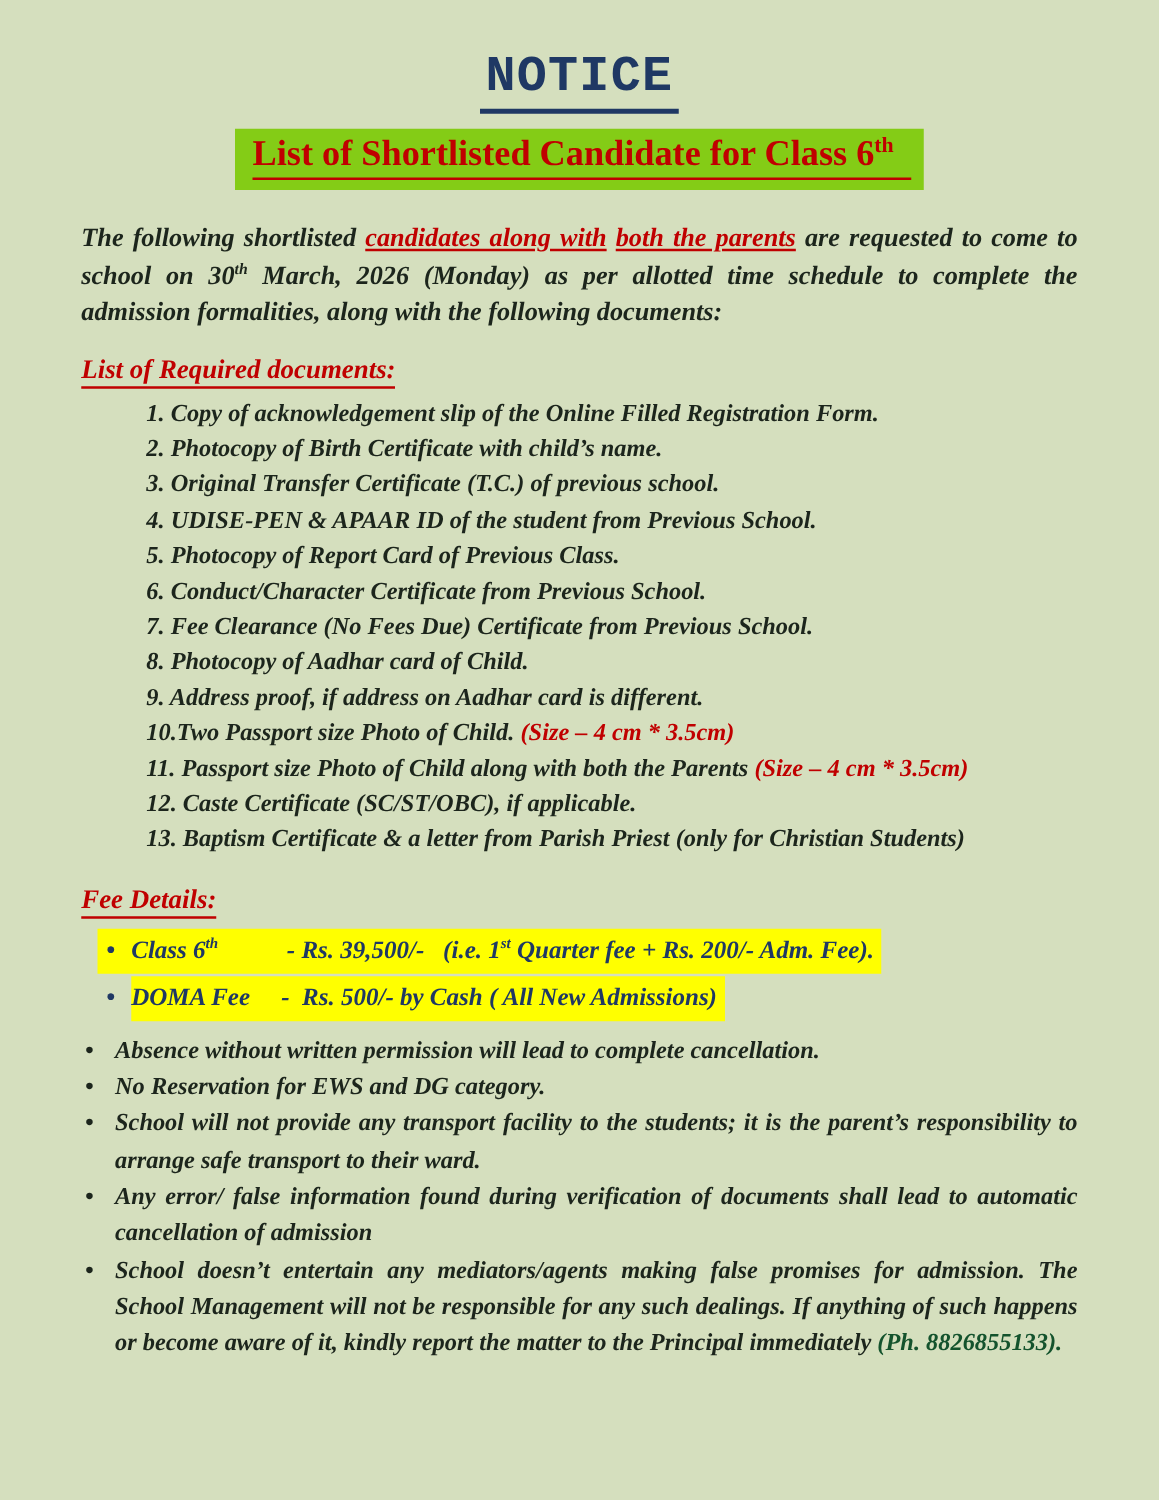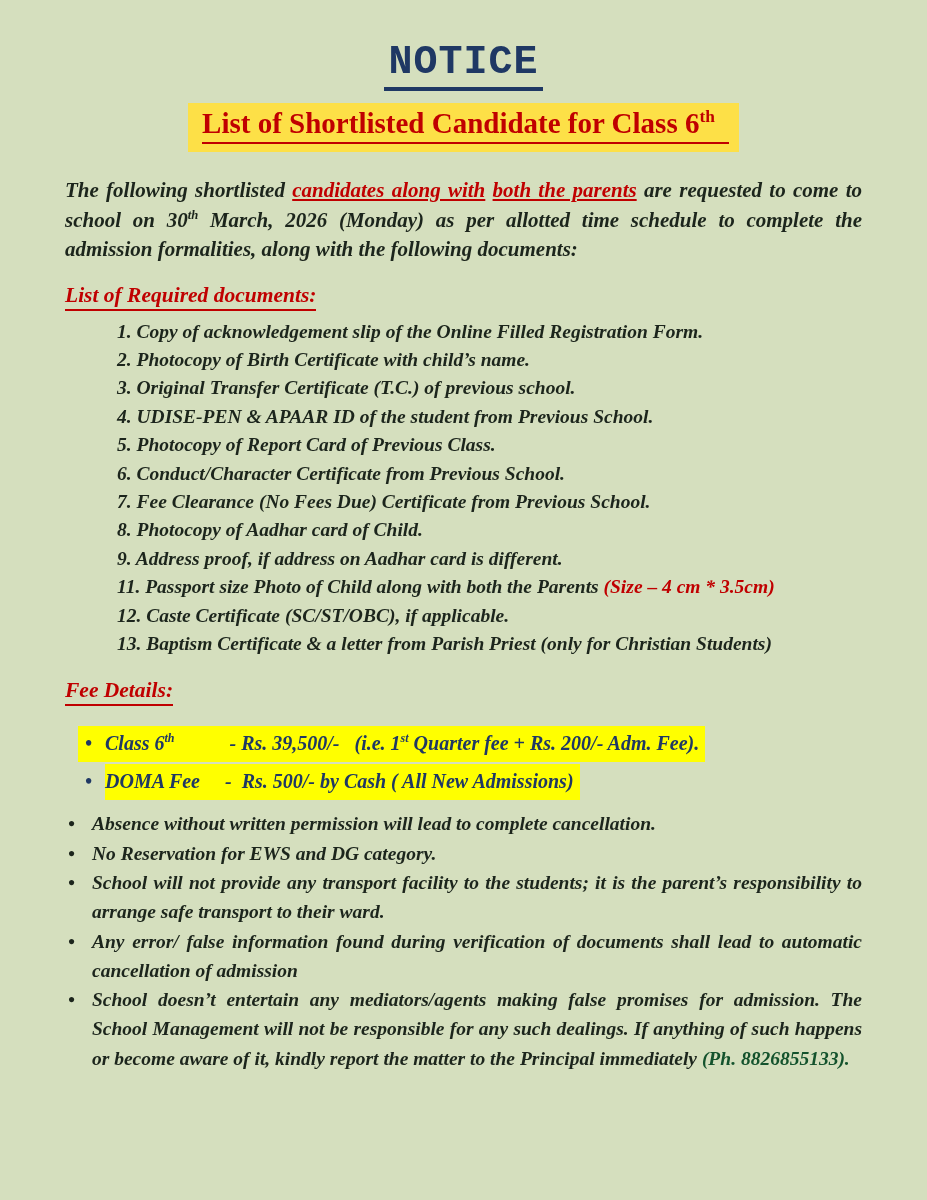--- a/index.html
+++ b/index.html
@@ -23,21 +23,21 @@
     font-size: 40px;
     color: #1f3864;
     letter-spacing: 1px;
     border-bottom: 4px solid #1f3864;
     padding: 0 4px 2px 4px;
     display: inline-block;
   }
   .subtitle-row { text-align: center; margin-top: 12px; font-style: normal; }
   .subtitle-hl {
     display: inline-block;
-    background: #fde047;
+    background: #84cc16;
     padding: 4px 10px 8px 14px;
   }
   .subtitle-inner {
     display: inline-block;
     font-size: 29px;
     color: #c00000;
     border-bottom: 2.5px solid #c00000;
     padding: 0 14px 2px 0;
   }
 
@@ -68,21 +68,21 @@
   
   .doc-list {
     list-style: none;
     margin: 7px 0 0 20px;
     font-size: 19.5px;
   }
   .doc-list li { line-height: 28.4px; margin-left: 32px; }
 
   
   .fee-block { margin-top: 20px; }
-  .fee-list { margin: 20px 0 0 13px; font-size: 20px; color: #1f3864; }
+  .fee-list { margin: 8px 0 0 13px; font-size: 20px; color: #1f3864; }
   .fee-row { line-height: 27px; margin-bottom: 2px; white-space: nowrap; }
   .bullet {
     display: inline-block;
     width: 27px;
     padding-left: 7px;
   }
   .fee-hl {
     display: inline-block;
     background: #ffff00;
     padding: 4px 6px 5px 0;
@@ -116,20 +116,21 @@
   <ol class="doc-list">
     <li><span>1.</span><span> Copy of acknowledgement slip of the Online Filled Registration Form.</span></li>
     <li><span>2.</span><span> Photocopy of Birth Certificate with child’s name.</span></li>
     <li><span>3.</span><span> Original Transfer Certificate (T.C.) of previous school.</span></li>
     <li><span>4.</span><span> UDISE-PEN &amp; APAAR ID of the student from Previous School.</span></li>
     <li><span>5.</span><span> Photocopy of Report Card of Previous Class.</span></li>
     <li><span>6.</span><span> Conduct/Character Certificate from Previous School.</span></li>
     <li><span>7.</span><span> Fee Clearance (No Fees Due) Certificate from Previous School.</span></li>
     <li><span>8.</span><span> Photocopy of Aadhar card of Child.</span></li>
     <li><span>9.</span><span> Address proof, if address on Aadhar card is different.</span></li>
+    <li><span>10.</span><span>Two Passport size Photo of Child. </span><span class="red-text">(Size – 4 cm * 3.5cm)</span></li>
     <li><span>11.</span><span> Passport size Photo of Child along with both the Parents </span><span class="red-text">(Size – 4 cm * 3.5cm)</span></li>
     <li><span>12.</span><span> Caste Certificate (SC/ST/OBC), if applicable.</span></li>
     <li><span>13.</span><span> Baptism Certificate &amp; a letter from Parish Priest (only for Christian Students)</span></li>
   </ol>
 
   <div class="fee-block">
     <h2 class="section-heading"><span class="underlined">Fee Details:</span></h2>
     <div class="fee-list">
       <div class="fee-row"><span class="fee-hl with-bullet"><span class="bullet">•</span><span>Class 6</span><sup>th</sup><span>&nbsp;&nbsp;&nbsp;&nbsp;&nbsp;&nbsp;&nbsp;&nbsp;&nbsp;&nbsp; - Rs. 39,500/-&nbsp;&nbsp; (i.e. 1</span><sup>st</sup><span> Quarter fee + Rs. 200/- Adm. Fee).</span></span></div>
       <div class="fee-row"><span class="bullet">•</span><span class="fee-hl"><span>DOMA Fee&nbsp;&nbsp;&nbsp;&nbsp; -&nbsp; Rs. 500/- by Cash ( All New Admissions)</span></span></div>

